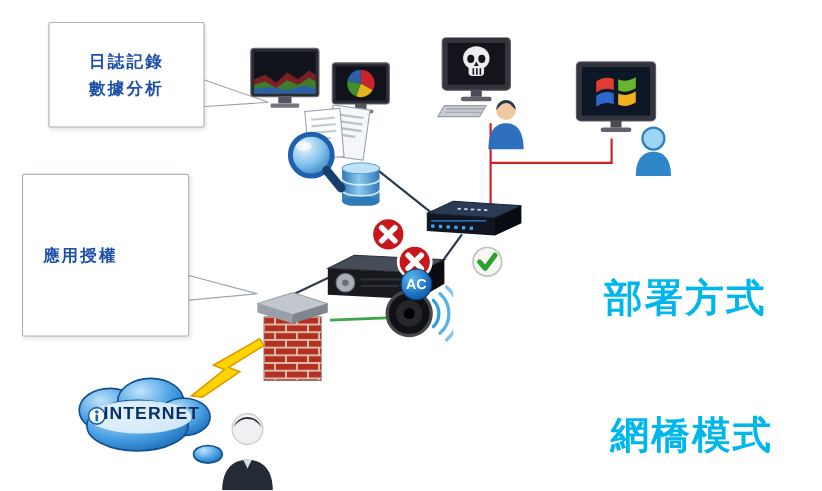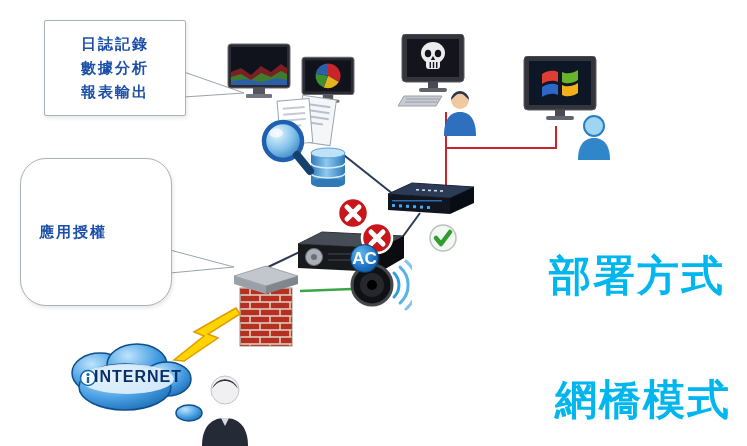--- a/index.html
+++ b/index.html
@@ -6,28 +6,28 @@
   .canvas{position:relative;width:747px;height:446px;background:#ffffff;overflow:hidden;
           font-family:"Liberation Sans","DejaVu Sans",sans-serif;}
   #connectors{position:absolute;left:0;top:0;z-index:1;}
   .icon{position:absolute;z-index:2;line-height:0;}
   .callout{position:absolute;background:#ffffff;border:1px solid #a9b2ba;border-radius:2px;
            box-shadow:1px 2px 4px rgba(0,0,0,.10);z-index:4;color:#1c4fa8;font-weight:bold;
            font-size:15px;box-sizing:border-box;}
   .callout-top{left:44px;top:20px;width:142px;height:96px;display:flex;flex-direction:column;
                justify-content:center;gap:5px;text-align:center;letter-spacing:2px;}
   .callout-left{left:20px;top:158px;width:152px;height:148px;display:flex;flex-direction:column;
-                justify-content:center;gap:11px;padding-left:18px;letter-spacing:2px;border-radius:26px;}
-  .dep{position:absolute;color:#00b6ef;font-weight:bold;font-size:42px;z-index:4;letter-spacing:2px;white-space:nowrap;}
+                justify-content:center;gap:11px;padding-left:18px;letter-spacing:2px;}
+  .dep{position:absolute;color:#00b6ef;font-weight:bold;font-size:35px;z-index:4;letter-spacing:2px;white-space:nowrap;}
   #dep-title{left:549px;top:248px;}
   #dep-gateway{left:543px;top:312px;}
   #dep-bridge{left:555px;top:372px;}
-  .ac-badge{position:absolute;left:350px;top:244px;width:27px;height:27px;border-radius:50%;
+  .ac-badge{position:absolute;left:364px;top:244px;width:27px;height:27px;border-radius:50%;
             background:radial-gradient(circle at 35% 30%,#5fb9ef,#1b6fc0 60%,#0d4a8a);
-            color:#fff;font-size:17px;font-weight:bold;display:flex;align-items:center;
+            color:#fff;font-size:13px;font-weight:bold;display:flex;align-items:center;
             justify-content:center;z-index:3;border:1px solid #0a3d74;}
   .internet-label{position:absolute;left:82px;top:368px;width:112px;text-align:center;color:#0a2f66;
                   font-weight:bold;font-size:16px;z-index:3;letter-spacing:1px;}
 </style>
 </head>
 <body>
 
 <div class="canvas">
 
   <svg id="connectors" width="747" height="446">
@@ -37,21 +37,20 @@
     <polyline points="446,148 556,148 556,126" fill="none" stroke="#cc2229" stroke-width="2"></polyline>
     <line x1="340" y1="152" x2="398" y2="198" stroke="#2b3a52" stroke-width="2"></line>
     <line x1="266" y1="268" x2="310" y2="247" stroke="#2b3a52" stroke-width="2"></line>
     <line x1="396" y1="246" x2="420" y2="213" stroke="#2b3a52" stroke-width="2"></line>
     <line x1="300" y1="291" x2="352" y2="289" stroke="#3aa648" stroke-width="2.5"></line>
   </svg>
 
   <div class="callout callout-top">
     <div>日誌記錄</div>
     <div>數據分析</div>
-    <div>報表輸出</div>
   </div>
 
   <div class="callout callout-left">
     <div>應用授權</div>
   </div>
 
   <div class="icon" style="left:226px;top:42px;">
     <svg width="66" height="58" viewBox="0 0 66 58">
       <rect x="2" y="2" width="62" height="44" rx="3" fill="#2b2b33" stroke="#6a6a72"></rect>
       <rect x="5" y="5" width="56" height="38" fill="#11131c"></rect>

